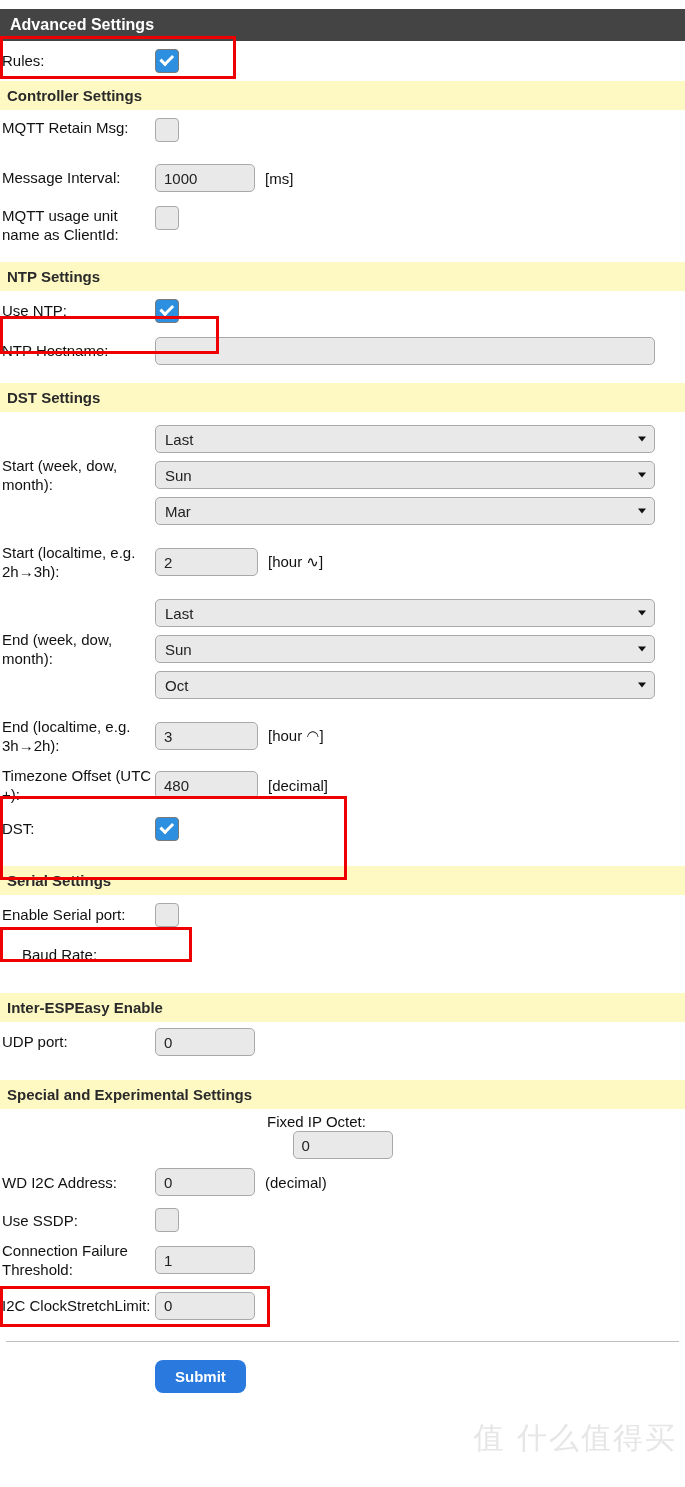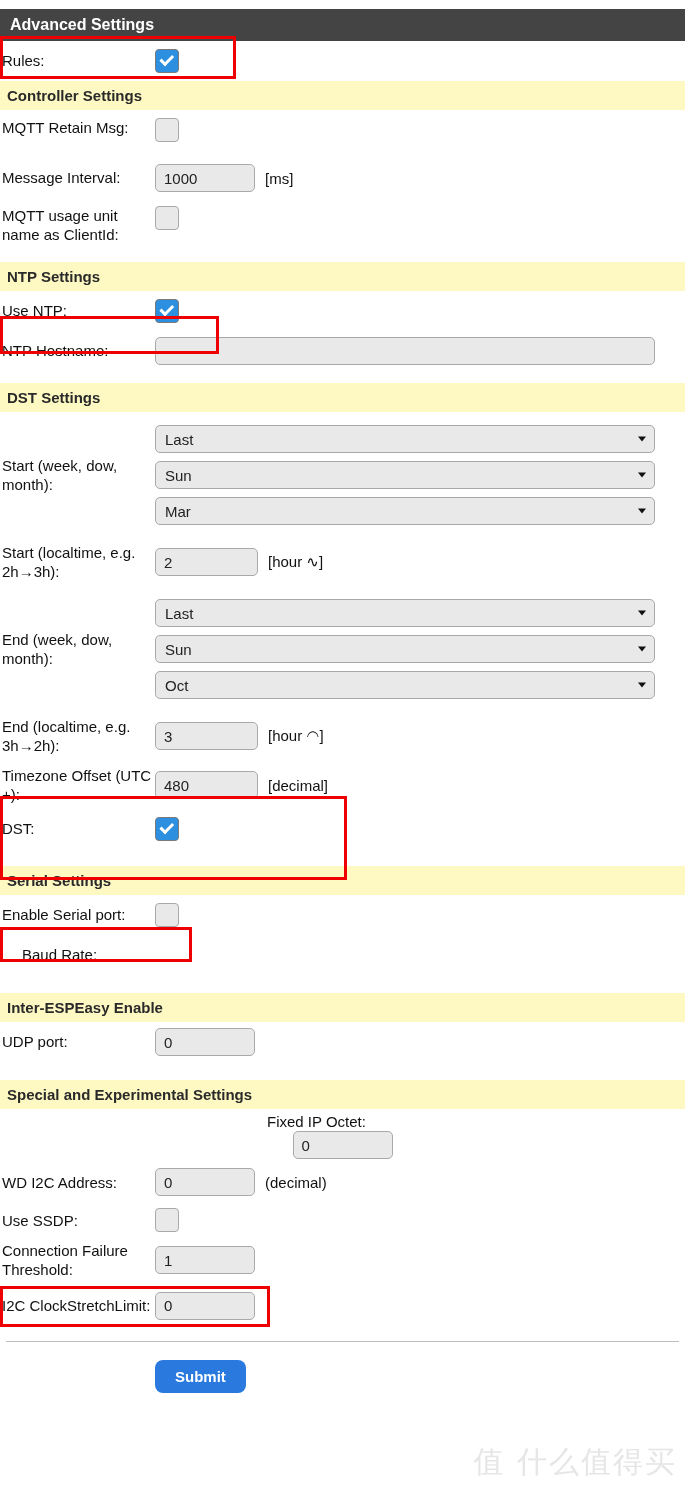--- a/index.html
+++ b/index.html
@@ -169,21 +169,21 @@
     font-family: "Liberation Sans", sans-serif;
     font-size: 15px;
     font-weight: bold;
     padding: 8px 20px;
     cursor: pointer;
   }
 
   .watermark {
     position: absolute;
     right: 8px;
-    bottom: 4px;
+    bottom: 28px;
     color: #e6e6e6;
     font-size: 30px;
     letter-spacing: 2px;
     font-family: "DejaVu Sans", sans-serif;
     user-select: none;
   }
   .spacer12 { height: 12px; }
   .spacer18 { height: 18px; }
 </style>
 </head>

